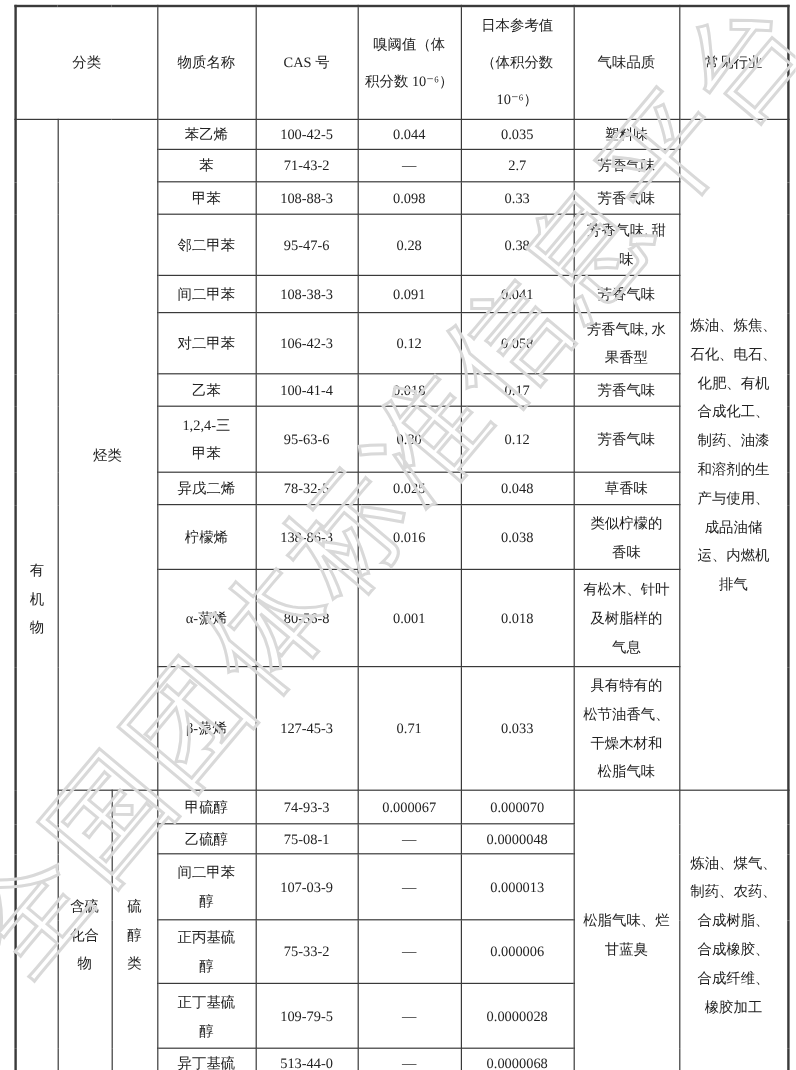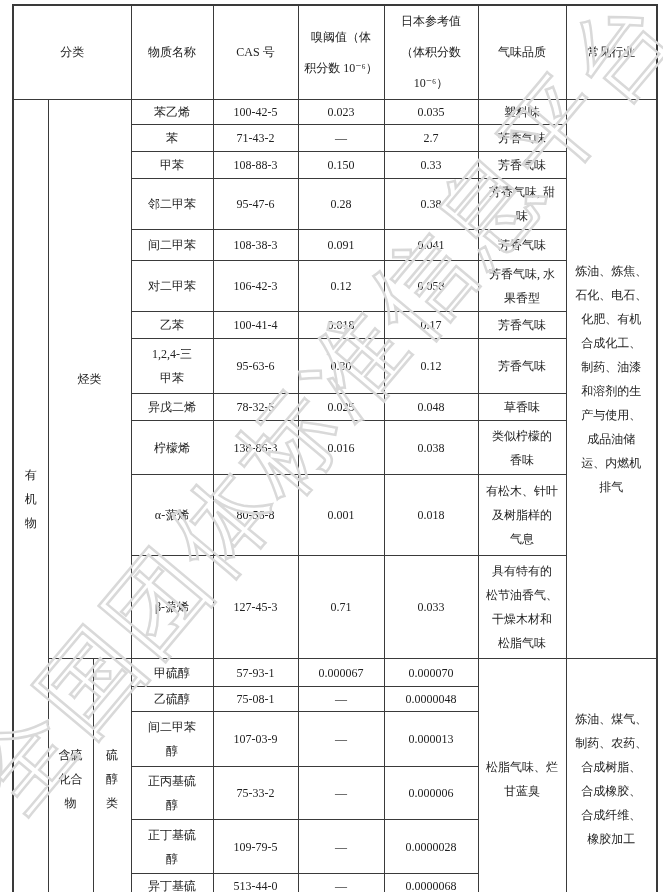--- a/index.html
+++ b/index.html
@@ -91,21 +91,21 @@
       <th>常见行业</th>
     </tr>
 
     <tr style="height:23px">
       <td rowspan="18" class="stack lift">有
 机
 物</td>
       <td rowspan="12" colspan="2" class="lift">烃类</td>
       <td>苯乙烯</td>
       <td>100-42-5</td>
-      <td>0.023</td>
+      <td>0.044</td>
       <td>0.035</td>
       <td>塑料味</td>
       <td rowspan="12" class="lift">炼油、炼焦、
 石化、电石、
 化肥、有机
 合成化工、
 制药、油漆
 和溶剂的生
 产与使用、
 成品油储
@@ -115,21 +115,21 @@
     <tr style="height:27px">
       <td>苯</td>
       <td>71-43-2</td>
       <td>—</td>
       <td>2.7</td>
       <td>芳香气味</td>
     </tr>
     <tr style="height:27px">
       <td>甲苯</td>
       <td>108-88-3</td>
-      <td>0.150</td>
+      <td>0.098</td>
       <td>0.33</td>
       <td>芳香气味</td>
     </tr>
     <tr style="height:51px">
       <td>邻二甲苯</td>
       <td>95-47-6</td>
       <td>0.28</td>
       <td>0.38</td>
       <td>芳香气味, 甜
 味</td>
@@ -200,21 +200,21 @@
     </tr>
 
     <tr style="height:28px">
       <td rowspan="6" class="stack">含硫
 化合
 物</td>
       <td rowspan="6" class="stack">硫
 醇
 类</td>
       <td>甲硫醇</td>
-      <td>57-93-1</td>
+      <td>74-93-3</td>
       <td>0.000067</td>
       <td>0.000070</td>
       <td rowspan="6">松脂气味、烂
 甘蓝臭</td>
       <td rowspan="6">炼油、煤气、
 制药、农药、
 合成树脂、
 合成橡胶、
 合成纤维、
 橡胶加工</td>

